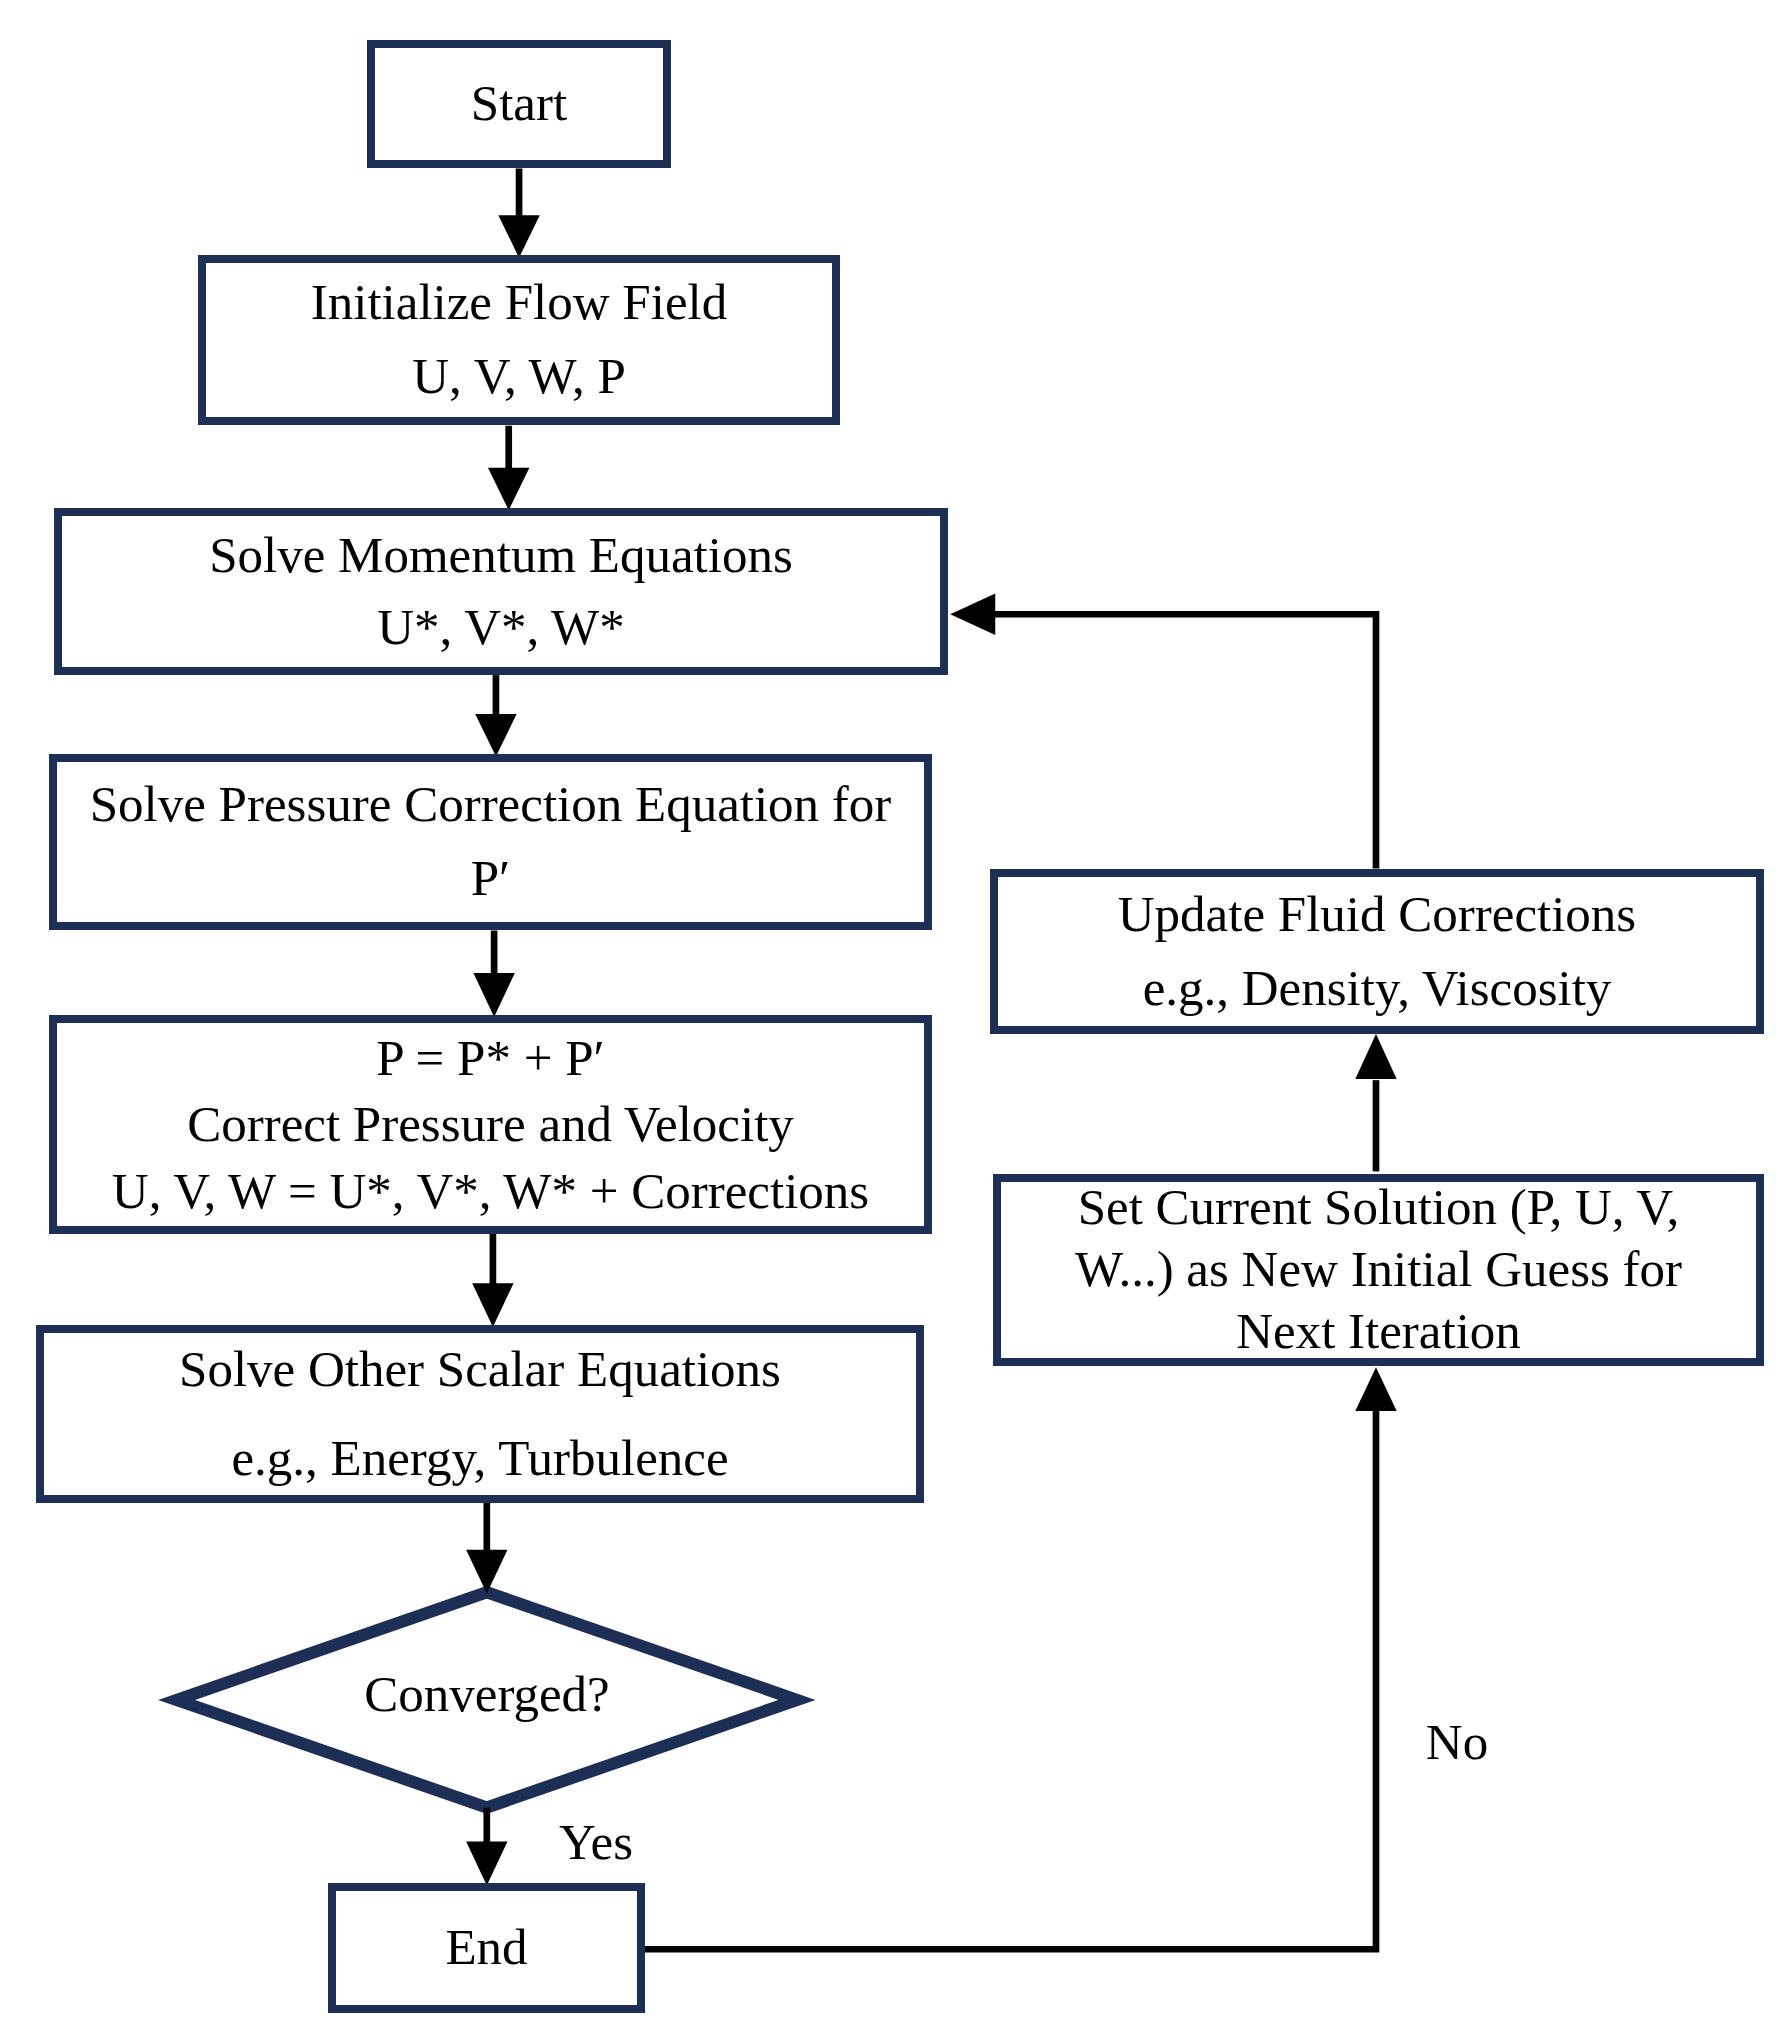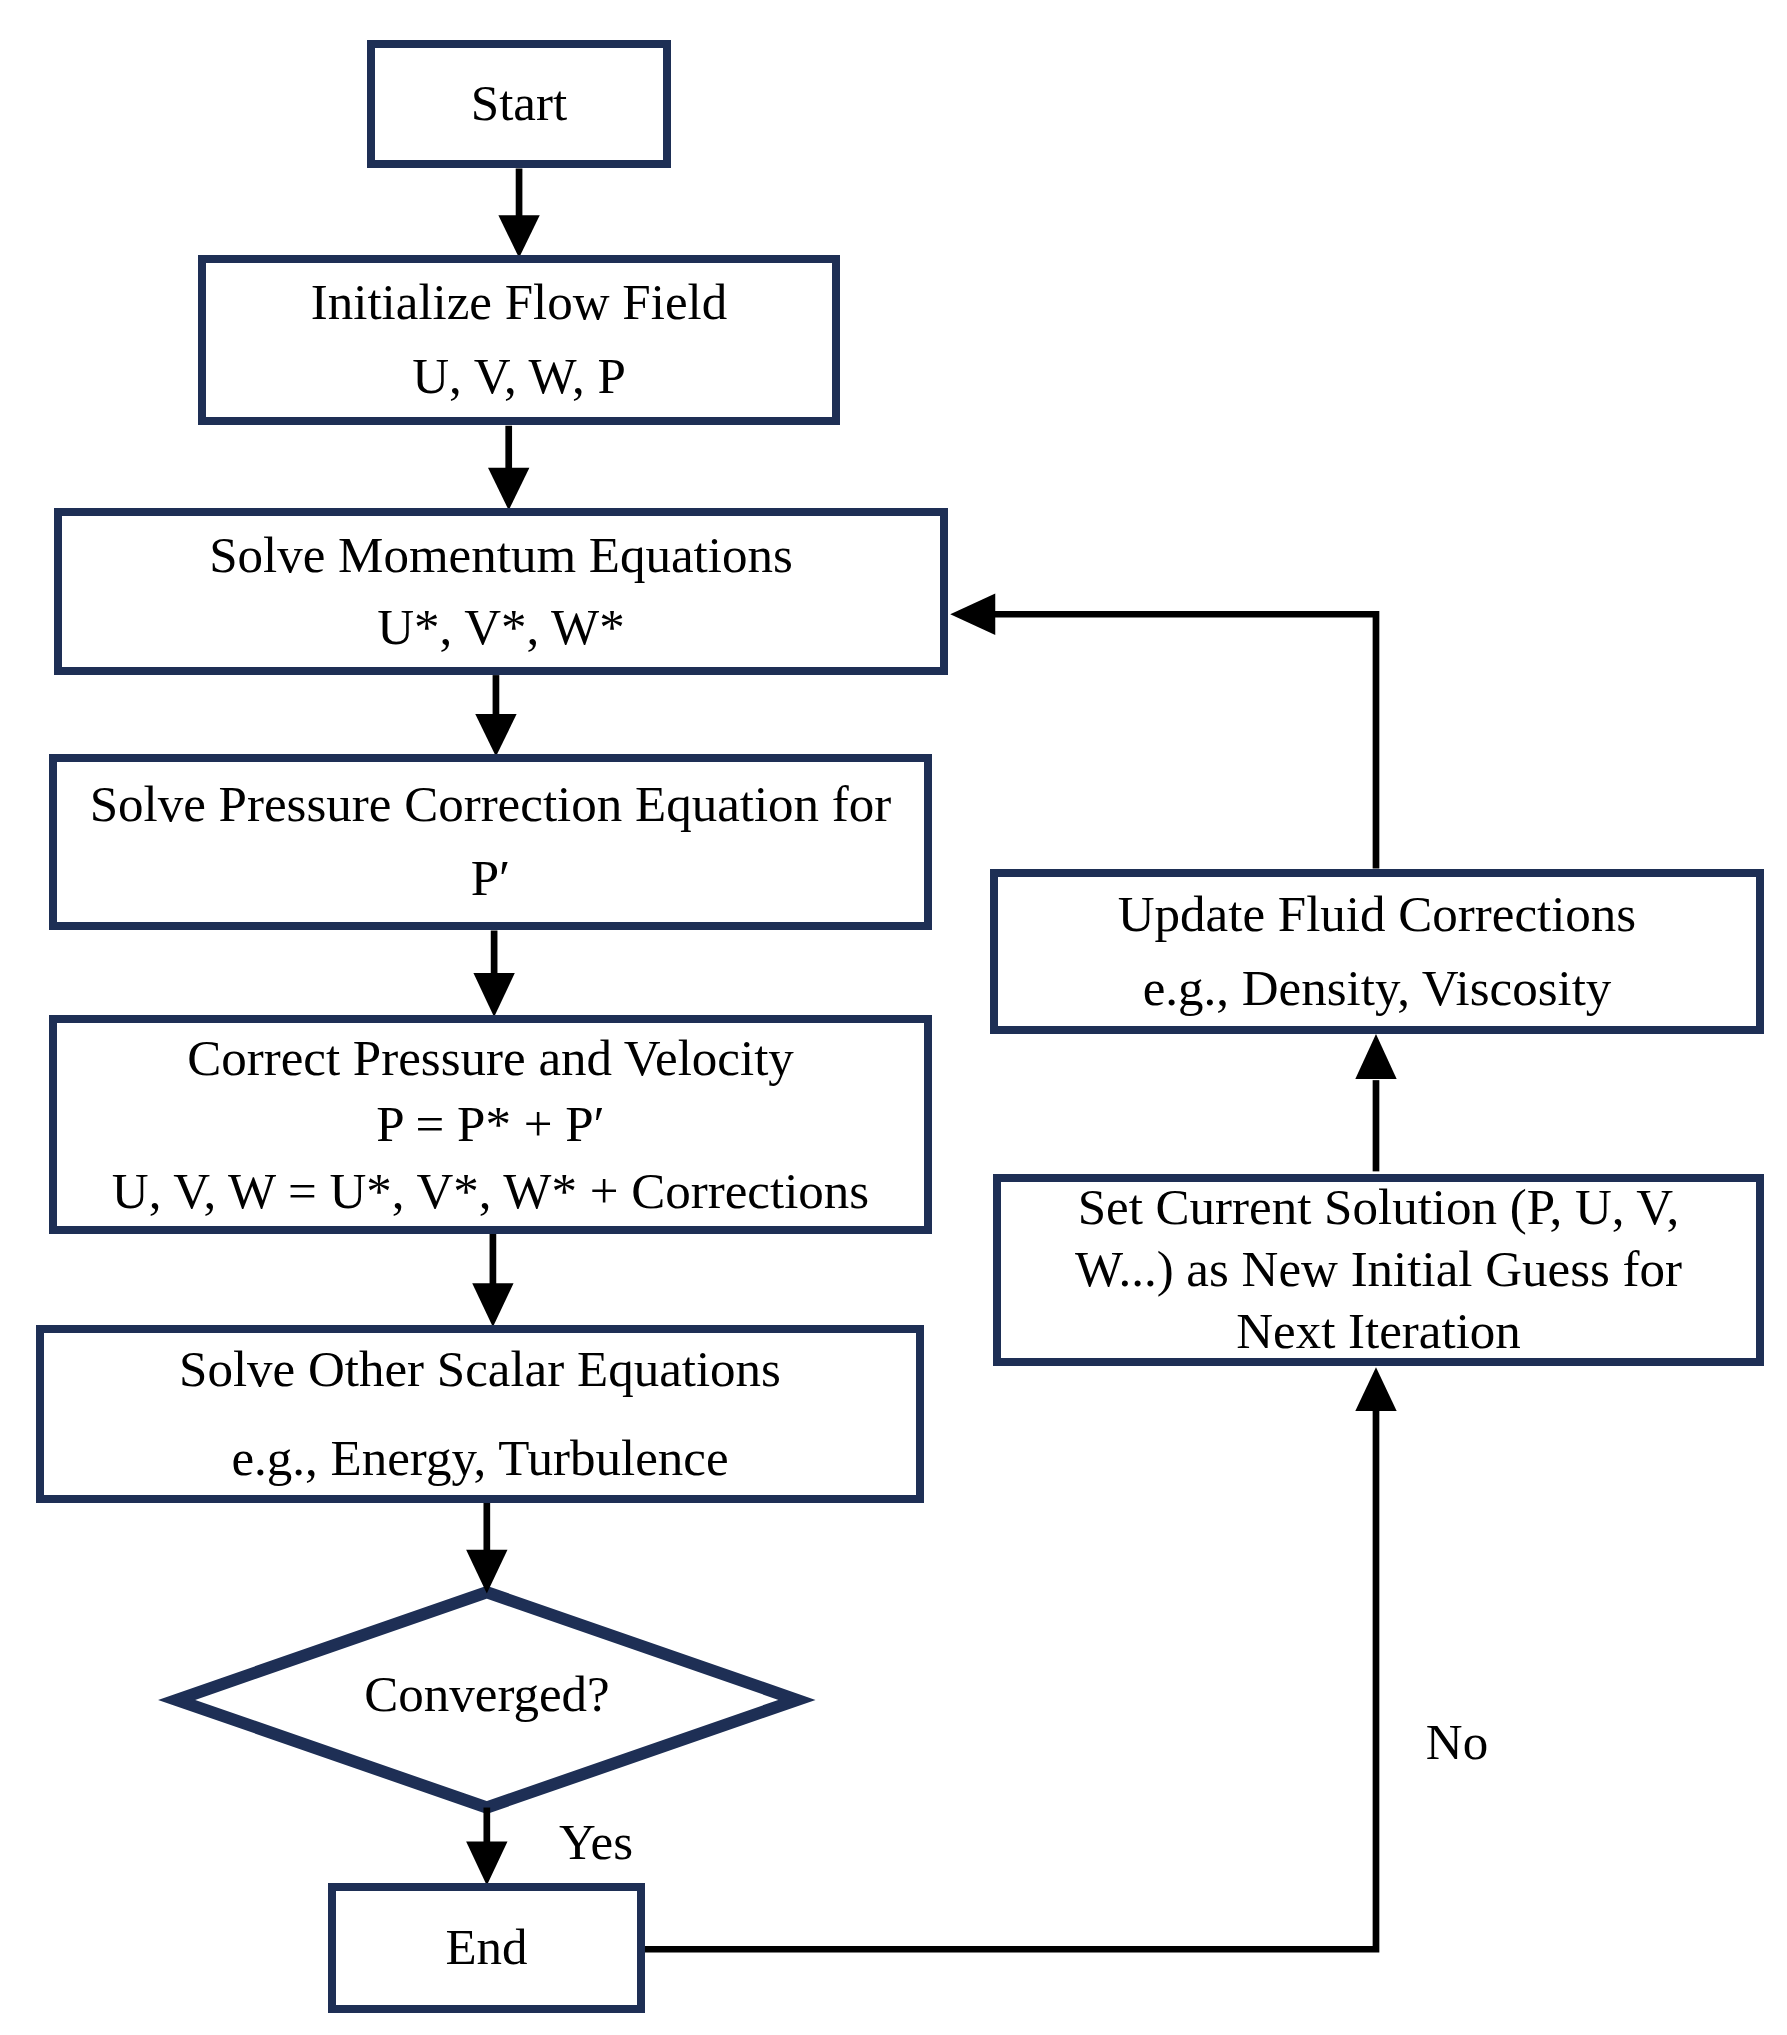--- a/index.html
+++ b/index.html
@@ -135,22 +135,22 @@
     <span class="ln">Solve Momentum Equations</span>
     <span class="ln">U*, V*, W*</span>
   </div>
 
   <div class="node lh145" style="left:49px;top:754px;width:883px;height:176px">
     <span class="ln">Solve Pressure Correction Equation for</span>
     <span class="ln">P′</span>
   </div>
 
   <div class="node lh130" style="left:49px;top:1015px;width:883px;height:219px">
+    <span class="ln">P = P* + P′</span>
     <span class="ln">Correct Pressure and Velocity</span>
-    <span class="ln">P = P* + P′</span>
     <span class="ln">U, V, W = U*, V*, W* + Corrections</span>
   </div>
 
   <div class="node lh175" style="left:36px;top:1325px;width:888px;height:178px">
     <span class="ln">Solve Other Scalar Equations</span>
     <span class="ln">e.g., Energy, Turbulence</span>
   </div>
 
   <div class="diamond-label">
     <span>Converged?</span>

